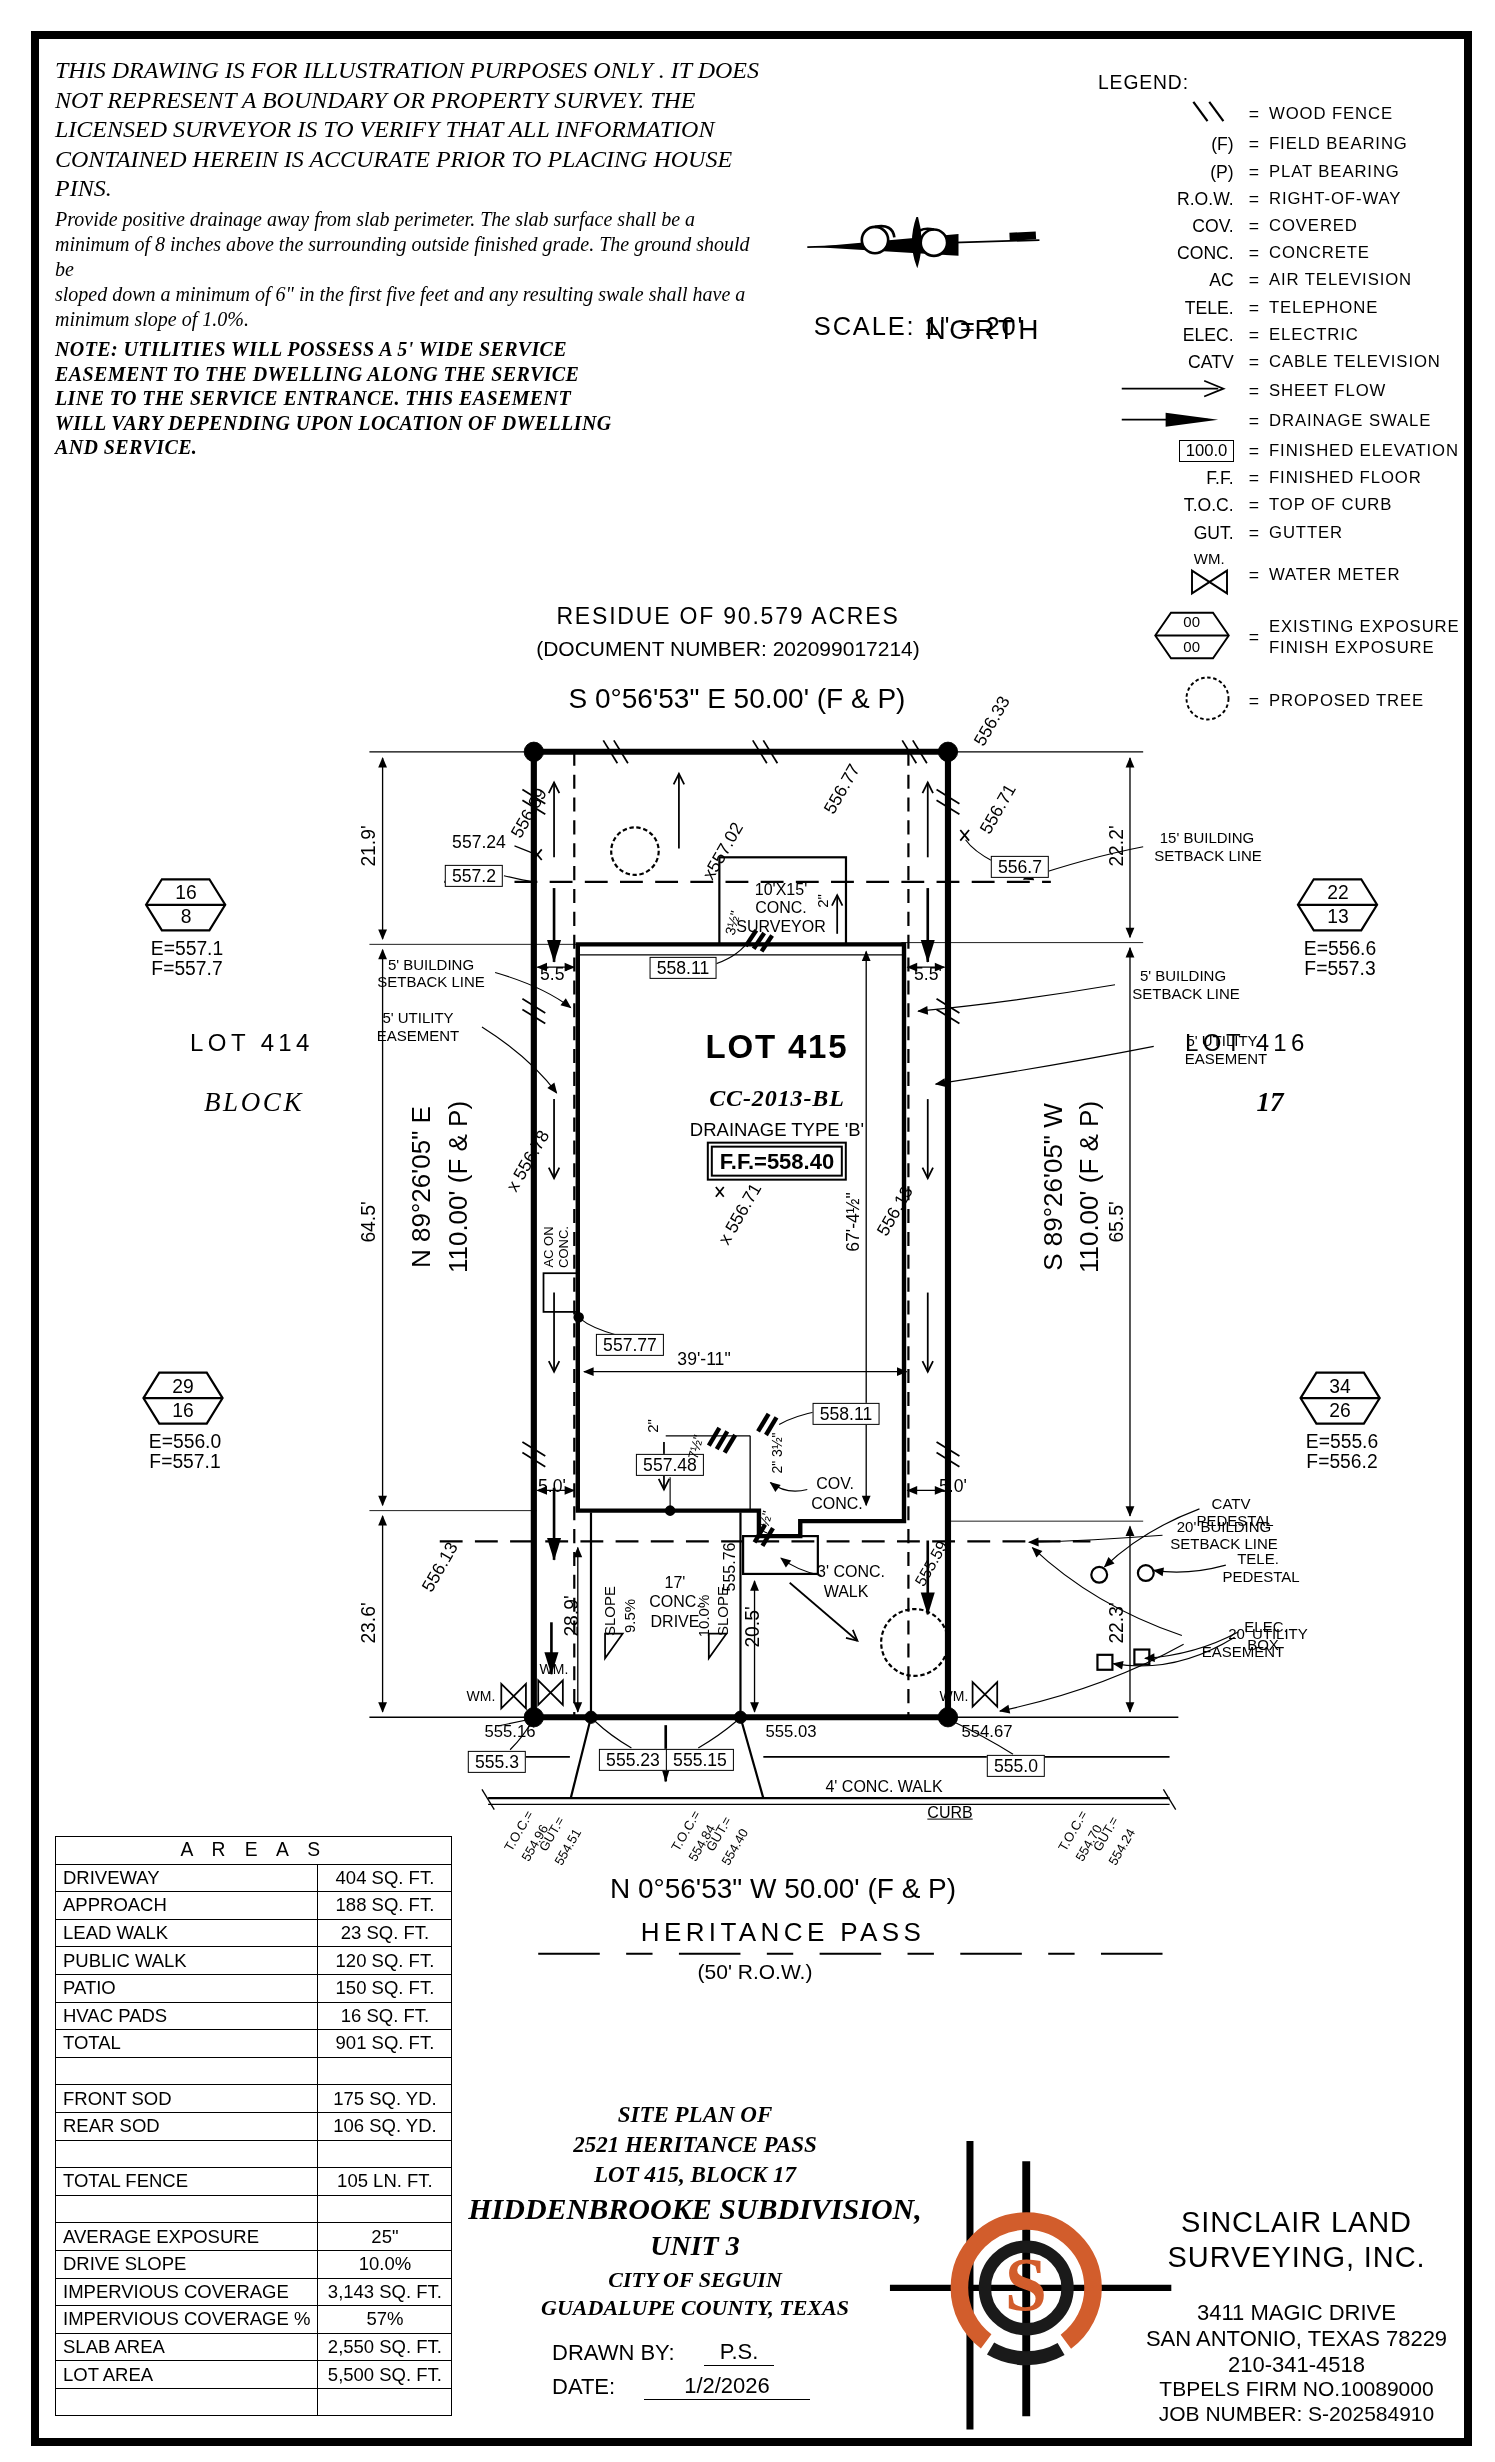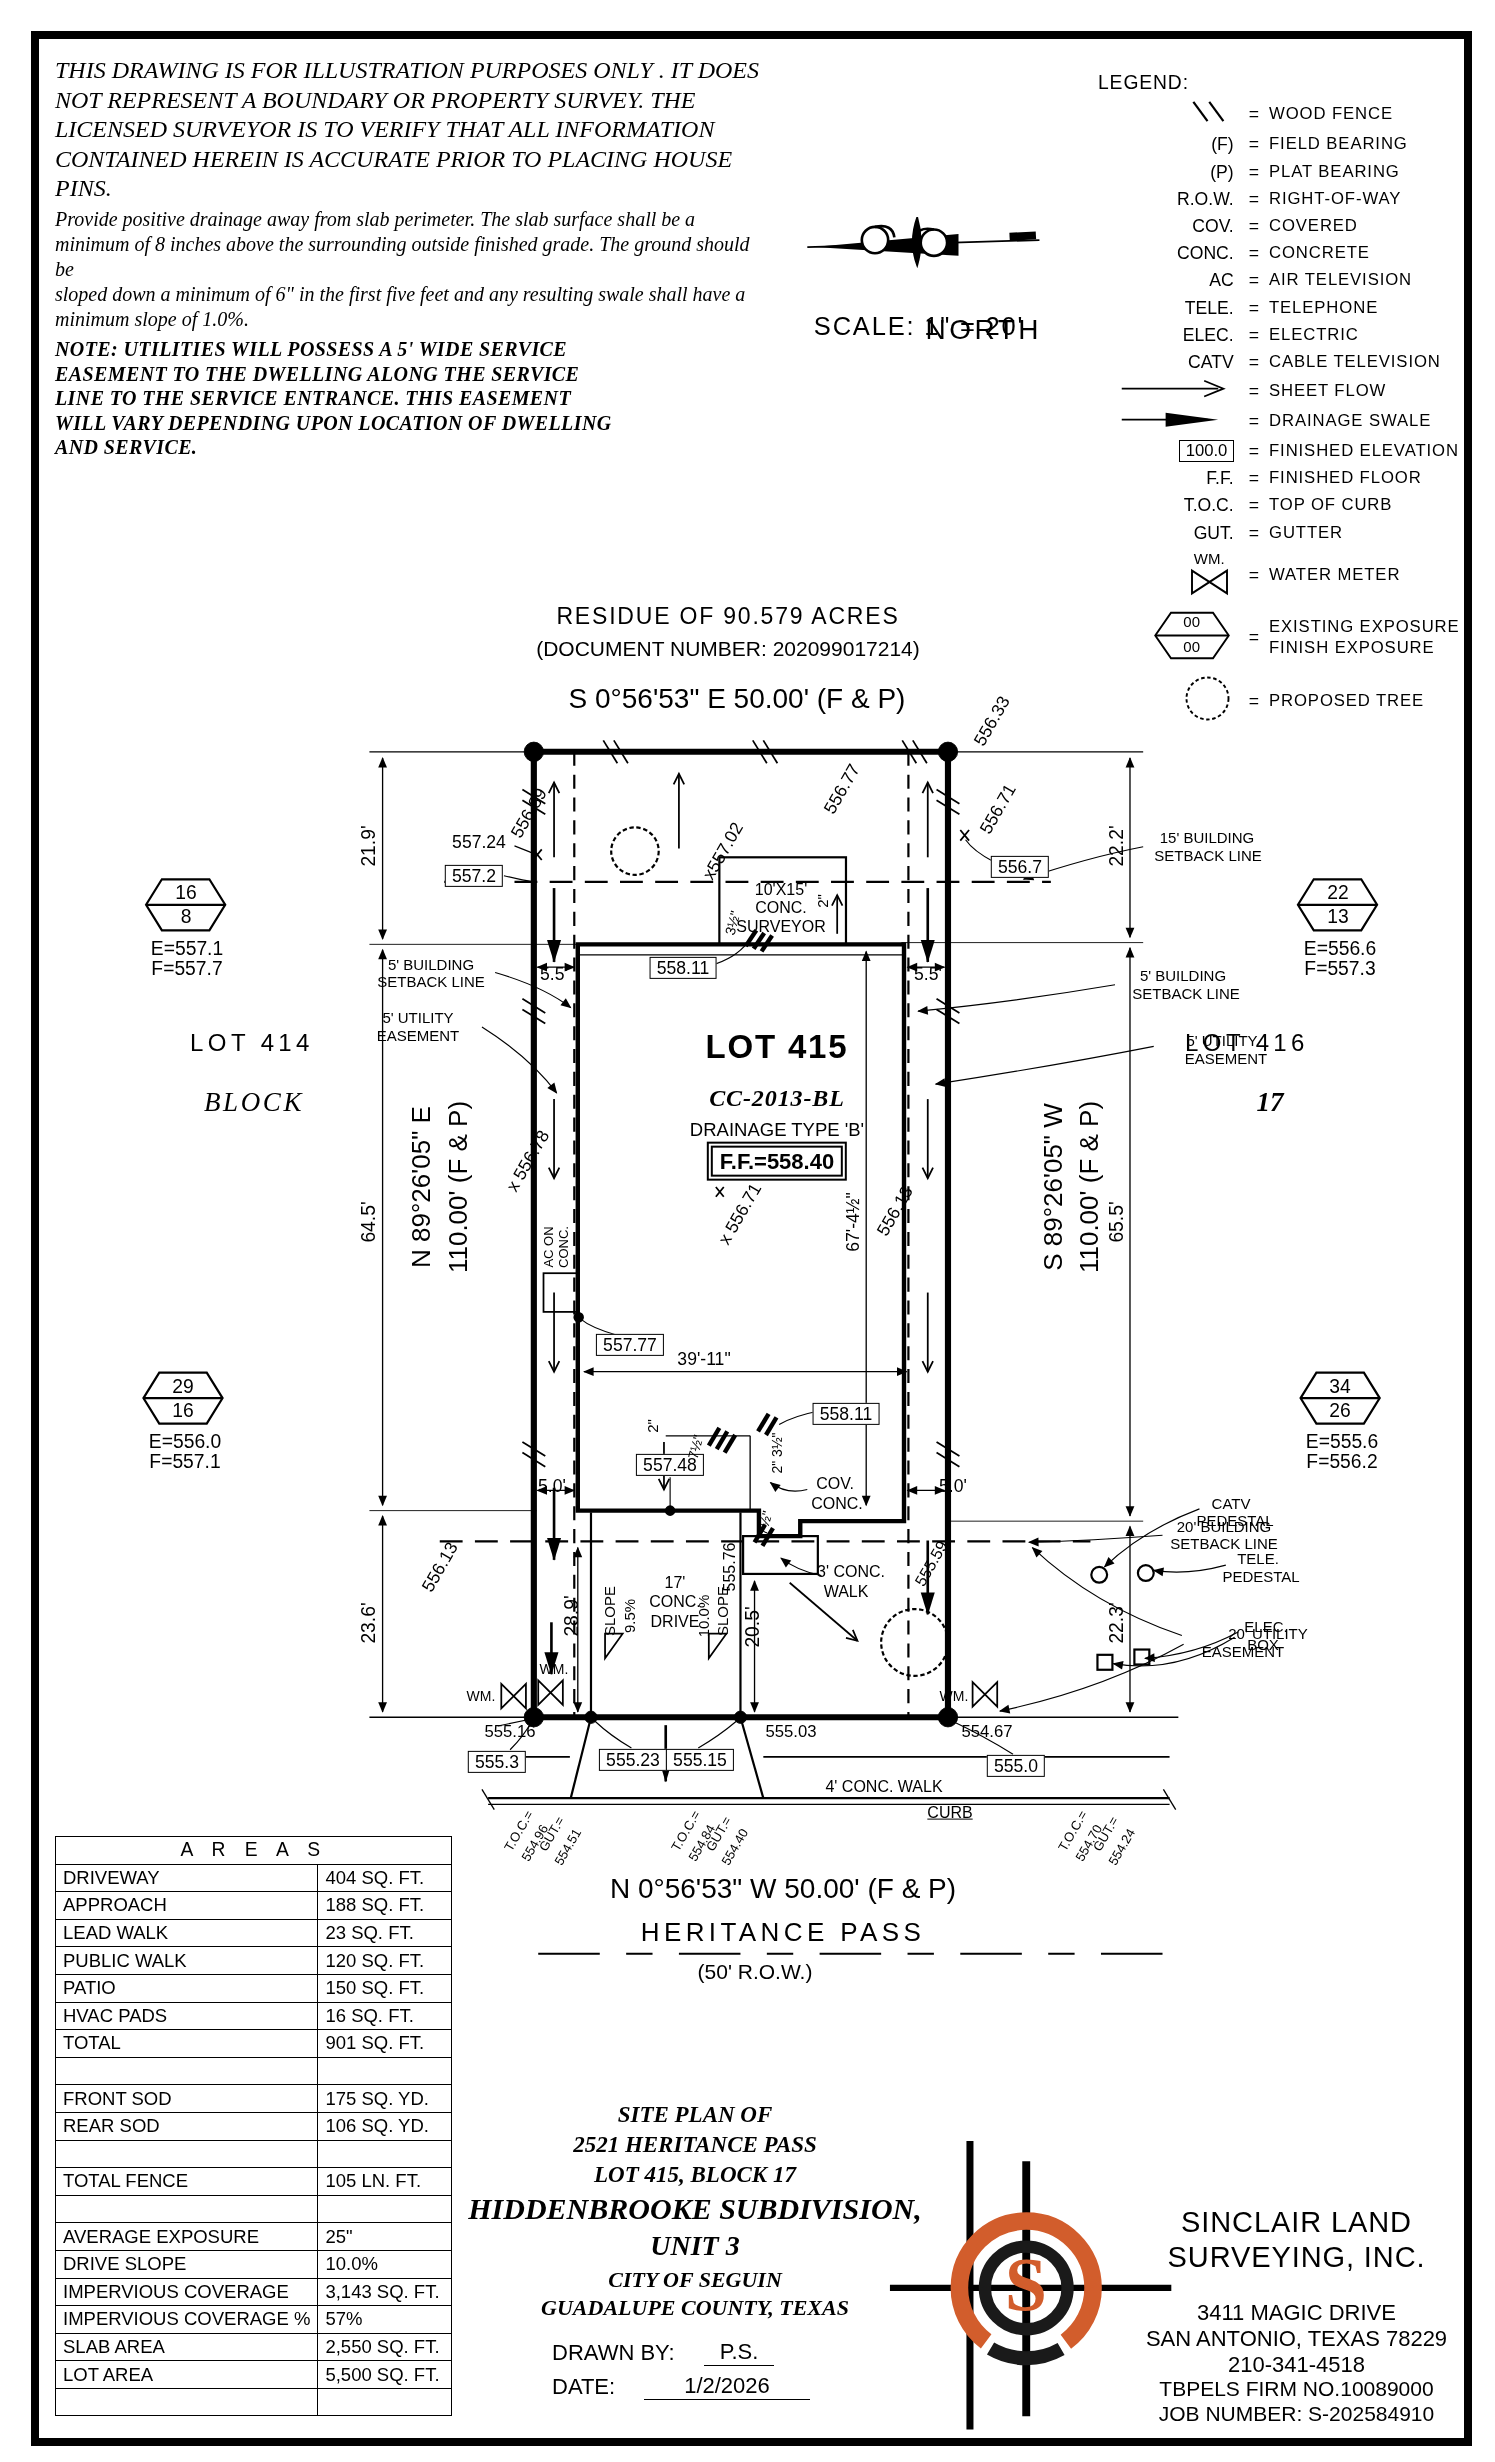--- a/index.html
+++ b/index.html
@@ -22,21 +22,21 @@
   .leq{font-size:17.6px;text-align:center;}
   .llab{font-size:16.7px;letter-spacing:0.9px;white-space:pre-line;line-height:1.25;}
   .lbox{display:inline-block;border:1.8px solid #000;padding:0 5.3px;font-size:16.7px;}
   
   #north-label{position:absolute;left:796px;top:274px;width:246px;text-align:right;font-size:28px;letter-spacing:3.5px;margin-top:40px;}
   #scale-label{position:absolute;left:765px;top:312px;width:308px;text-align:center;font-size:25.5px;letter-spacing:1.8px;}
   
   #areas{position:absolute;left:55px;top:1836px;border-collapse:collapse;background:#fff;}
   #areas td,#areas th{border:1.8px solid #000;font-size:18.5px;font-weight:normal;padding:1.8px 7px;height:23px;}
   #areas th{font-size:19.3px;letter-spacing:7px;}
-  #areas td.v{text-align:left;width:119px;white-space:nowrap;}
+  #areas td.v{text-align:center;width:119px;white-space:nowrap;}
   #areas td.l{width:220px;white-space:nowrap;}
   
   .tb{position:absolute;width:616px;left:387px;text-align:center;font-family:"Liberation Serif",serif;font-style:italic;font-weight:bold;white-space:nowrap;}
   .tbrow{position:absolute;font-size:22px;display:flex;gap:29px;align-items:flex-end;}
   .tbval{border-bottom:1.8px solid #000;padding:0 16px;}
   
   .co{position:absolute;left:1134px;width:325px;text-align:center;white-space:nowrap;}
 </style>
 </head>
 <body>

